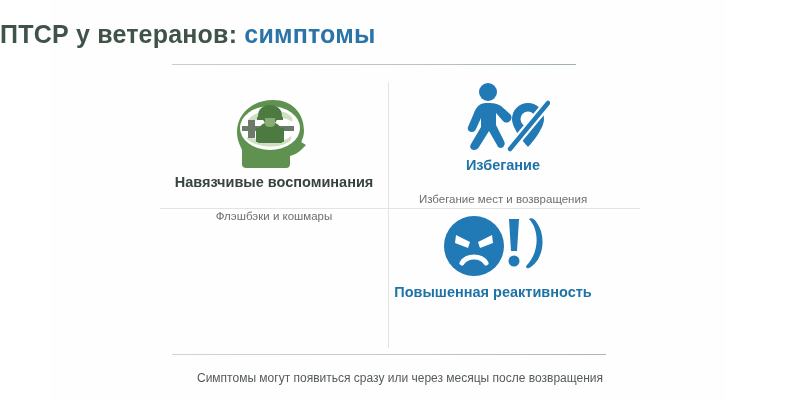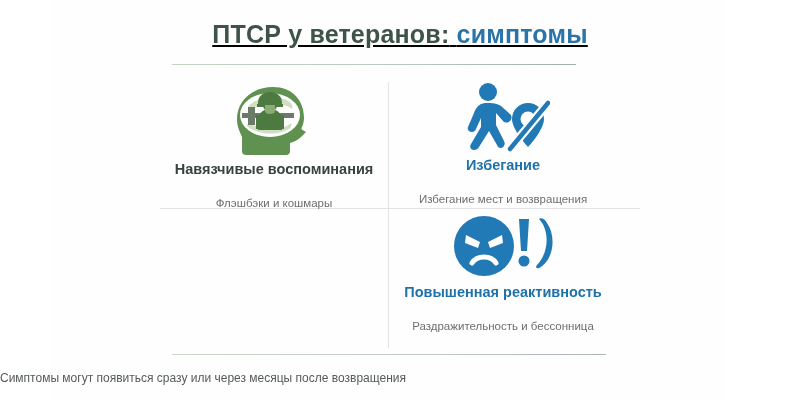--- a/index.html
+++ b/index.html
@@ -31,22 +31,21 @@
     height: 400px;
     background: #fefeff;
   }
 
   
   .title-wrap {
     position: absolute;
     left: 0;
     top: 18px;
     width: 800px;
-    text-align: center;
-    text-decoration: underline;
+    text-align: left;
   }
   .title {
     font-size: 25px;
     font-weight: bold;
     color: #3f5349;
     letter-spacing: .2px;
     line-height: 32px;
     white-space: nowrap;
   }
   .title .accent {
@@ -87,24 +86,24 @@
     height: 1px;
     background: #e3e3e3;
   }
 
   .cell {
     position: absolute;
     width: 228px;
     height: 130px;
     text-align: center;
   }
-  .cell.q1 { left: 0px;   top: 4px; }
+  .cell.q1 { left: 0px;   top: 17px; }
   .cell.q2 { left: 229px; top: 0px; }
   .cell.q3 { left: 0px;   top: 131px; }
-  .cell.q4 { left: 229px; top: 131px; text-align: center; }
+  .cell.q4 { left: 219px; top: 131px; text-align: center; }
 
   .icon-box {
     height: 78px;
     display: flex;
     align-items: center;
     justify-content: center;
   }
   .cell.q3 .icon-box, .cell.q4 .icon-box { height: 74px; }
 
   .cell-title {
@@ -131,21 +130,21 @@
     top: 354px;
     width: 434px;
     height: 1px;
     background: linear-gradient(to right, #cdd8cd 0%, #c0cbc2 55%, #a9b5b3 100%);
   }
   .footer {
     position: absolute;
     left: 0;
     top: 370px;
     width: 800px;
-    text-align: left;
+    text-align: center;
     font-size: 12px;
     color: #555b58;
     line-height: 16px;
     white-space: nowrap;
   }
 </style>
 </head>
 <body>
 
 <div class="canvas">
@@ -230,19 +229,18 @@
 
           <path d="M19 50 C24 42 38 42 43 50" stroke="#ffffff" stroke-width="5" fill="none" stroke-linecap="round"></path>
 
           <path d="M66 6 L76 6 L74 38 L68 38 Z" fill="#2179b5"></path>
           <circle cx="71" cy="48" r="5.5" fill="#2179b5"></circle>
 
           <path d="M86 6 C96 16 97 38 84 52 C82 54 84 56 86 55 C100 48 104 24 94 10 C92 6 88 4 86 6 Z" fill="#2179b5"></path>
         </svg>
       </div>
       <div class="cell-title blue">Повышенная реактивность</div>
-      <div class="cell-sub">Раздражительность и бессонница</div>
     </div>
   </div>
 
   <div class="rule-bottom"></div>
   <div class="footer">Симптомы могут появиться сразу или через месяцы после возвращения</div>
 </div>
 
 </body></html>

